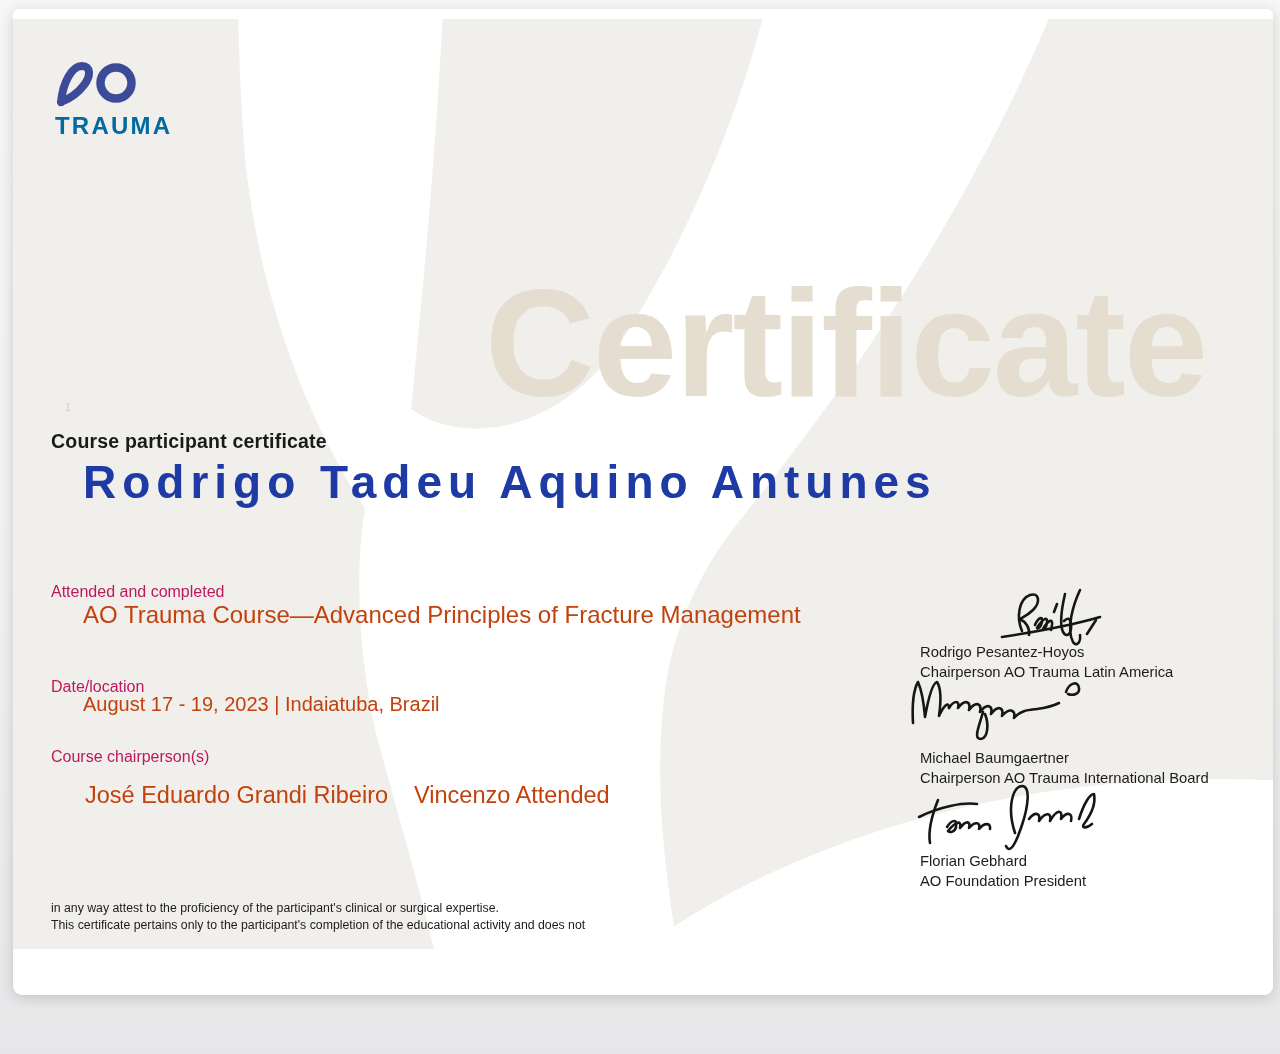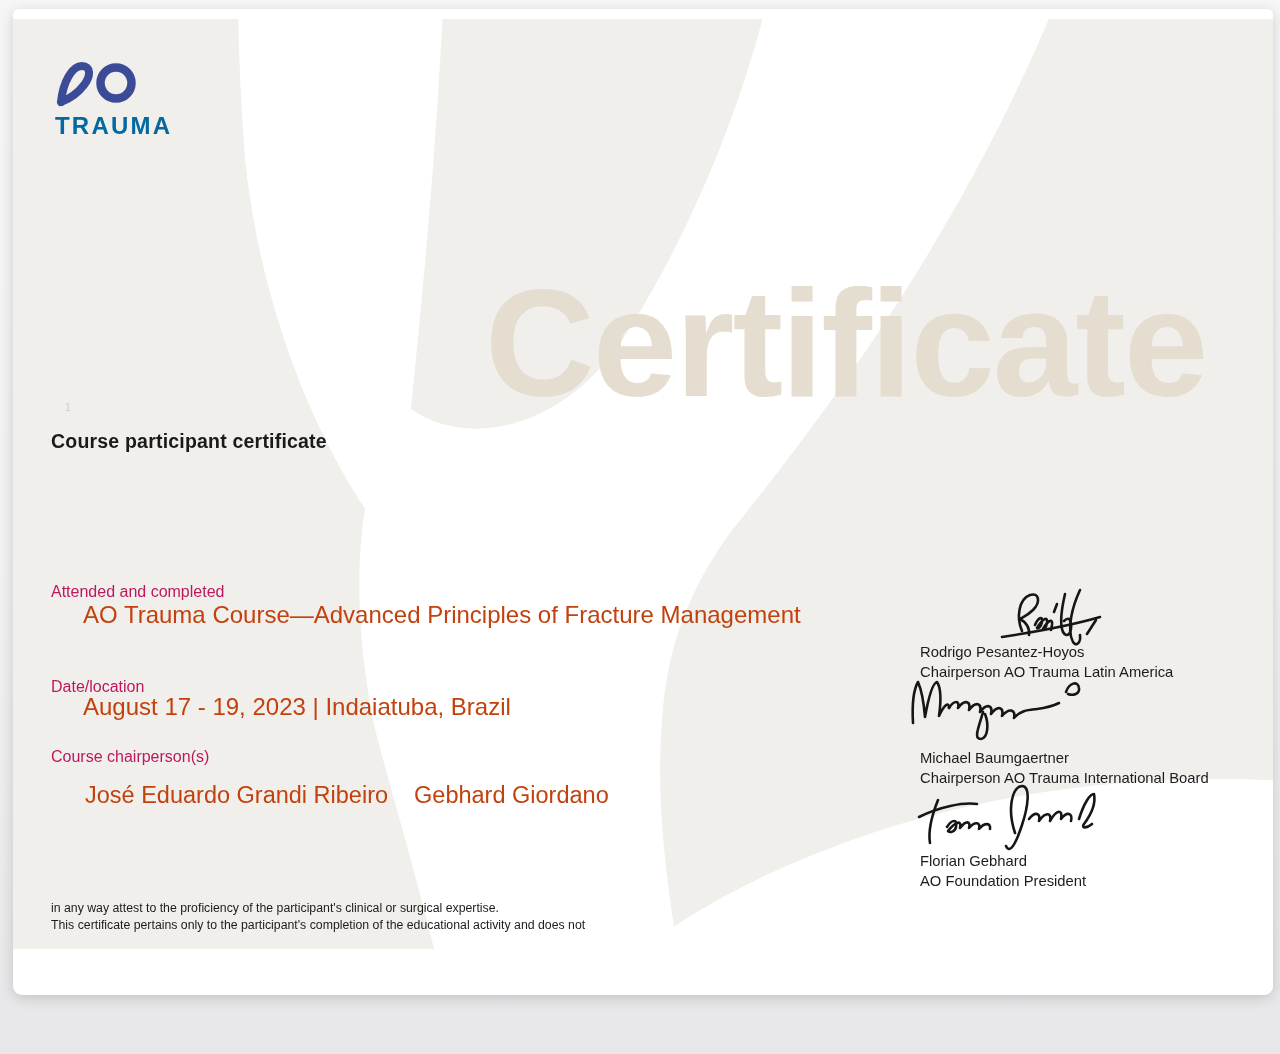--- a/index.html
+++ b/index.html
@@ -31,21 +31,21 @@
     position:absolute;left:38px;top:421px;
     font-size:19.5px;font-weight:bold;color:#1a1a1a;letter-spacing:.2px;
   }
   .name{
     position:absolute;left:70px;top:446px;
     font-size:46px;font-weight:bold;letter-spacing:6px;color:#1d3aa5;white-space:nowrap;
   }
   .label{position:absolute;font-size:16px;color:#be185d;}
   .blue-line{position:absolute;color:#c2410c;white-space:nowrap;}
   .course-line{left:70px;top:592px;font-size:24px;}
-  .date-line{left:70px;top:684px;font-size:24px;}
+  .date-line{left:70px;top:684px;font-size:20px;}
   .chair-line{left:72px;top:773px;font-size:23.5px;}
   .chair-name{margin-right:26px;}
   .disclaimer{
     position:absolute;left:38px;top:891px;width:560px;
     font-size:12.3px;line-height:1.42;color:#1c1c1c;
   }
   .disclaimer span{display:block;}
   .sig-block{position:absolute;left:907px;font-size:14.8px;line-height:20px;color:#1c1c1c;}
   .sig-svg{position:absolute;}
   .sig-svg path{fill:none;stroke:#161616;stroke-width:2.6;stroke-linecap:round;stroke-linejoin:round;}
@@ -81,30 +81,31 @@
 
   <div class="logo">
     <svg class="logo-svg" width="86" height="46" viewBox="0 0 86 46" aria-hidden="true">
       <path d="M5 41 C7 21 16 5 26 5 C35 5 35 15 28 24 C22 32 13 38 5 41" stroke-width="8"></path>
       <circle cx="60" cy="22" r="15.5" stroke-width="8.5"></circle>
     </svg>
   </div>
   <div class="logo-sub">TRAUMA</div>
 
   <div class="heading">Course participant certificate</div>
+  <div class="name">Rodrigo Tadeu Aquino Antunes</div>
 
   <div class="label" style="left:38px;top:574px;">Attended and completed</div>
   <div class="blue-line course-line">AO Trauma Course—Advanced Principles of Fracture Management</div>
 
   <div class="label" style="left:38px;top:669px;">Date/location</div>
   <div class="blue-line date-line">August 17 - 19, 2023 | Indaiatuba, Brazil</div>
 
   <div class="label" style="left:38px;top:739px;">Course chairperson(s)</div>
   <div class="blue-line chair-line">
-    <span class="chair-name">José Eduardo Grandi Ribeiro</span><span>Gebhard Giordano</span>
+    <span class="chair-name">José Eduardo Grandi Ribeiro</span><span>Vincenzo Attended</span>
   </div>
 
   <div class="disclaimer">
     <span>in any way attest to the proficiency of the participant's clinical or surgical expertise.</span>
     <span>This certificate pertains only to the participant's completion of the educational activity and does not</span>
   </div>
 
   <svg class="sig-svg" style="left:975px;top:578px;" width="130" height="62" viewBox="0 0 130 62" aria-hidden="true">
     <path d="M34 44 C28 30 31 12 42 8 C51 5 53 15 45 23 C40 28 35 30 32 32 C38 35 42 41 41 48"></path>
     <path d="M47 38 C50 31 55 28 54 35 C53 40 50 42 49 41 C55 31 60 29 59 36 C58 41 56 43 55 42 C60 33 65 31 64 38 L63 43"></path>

